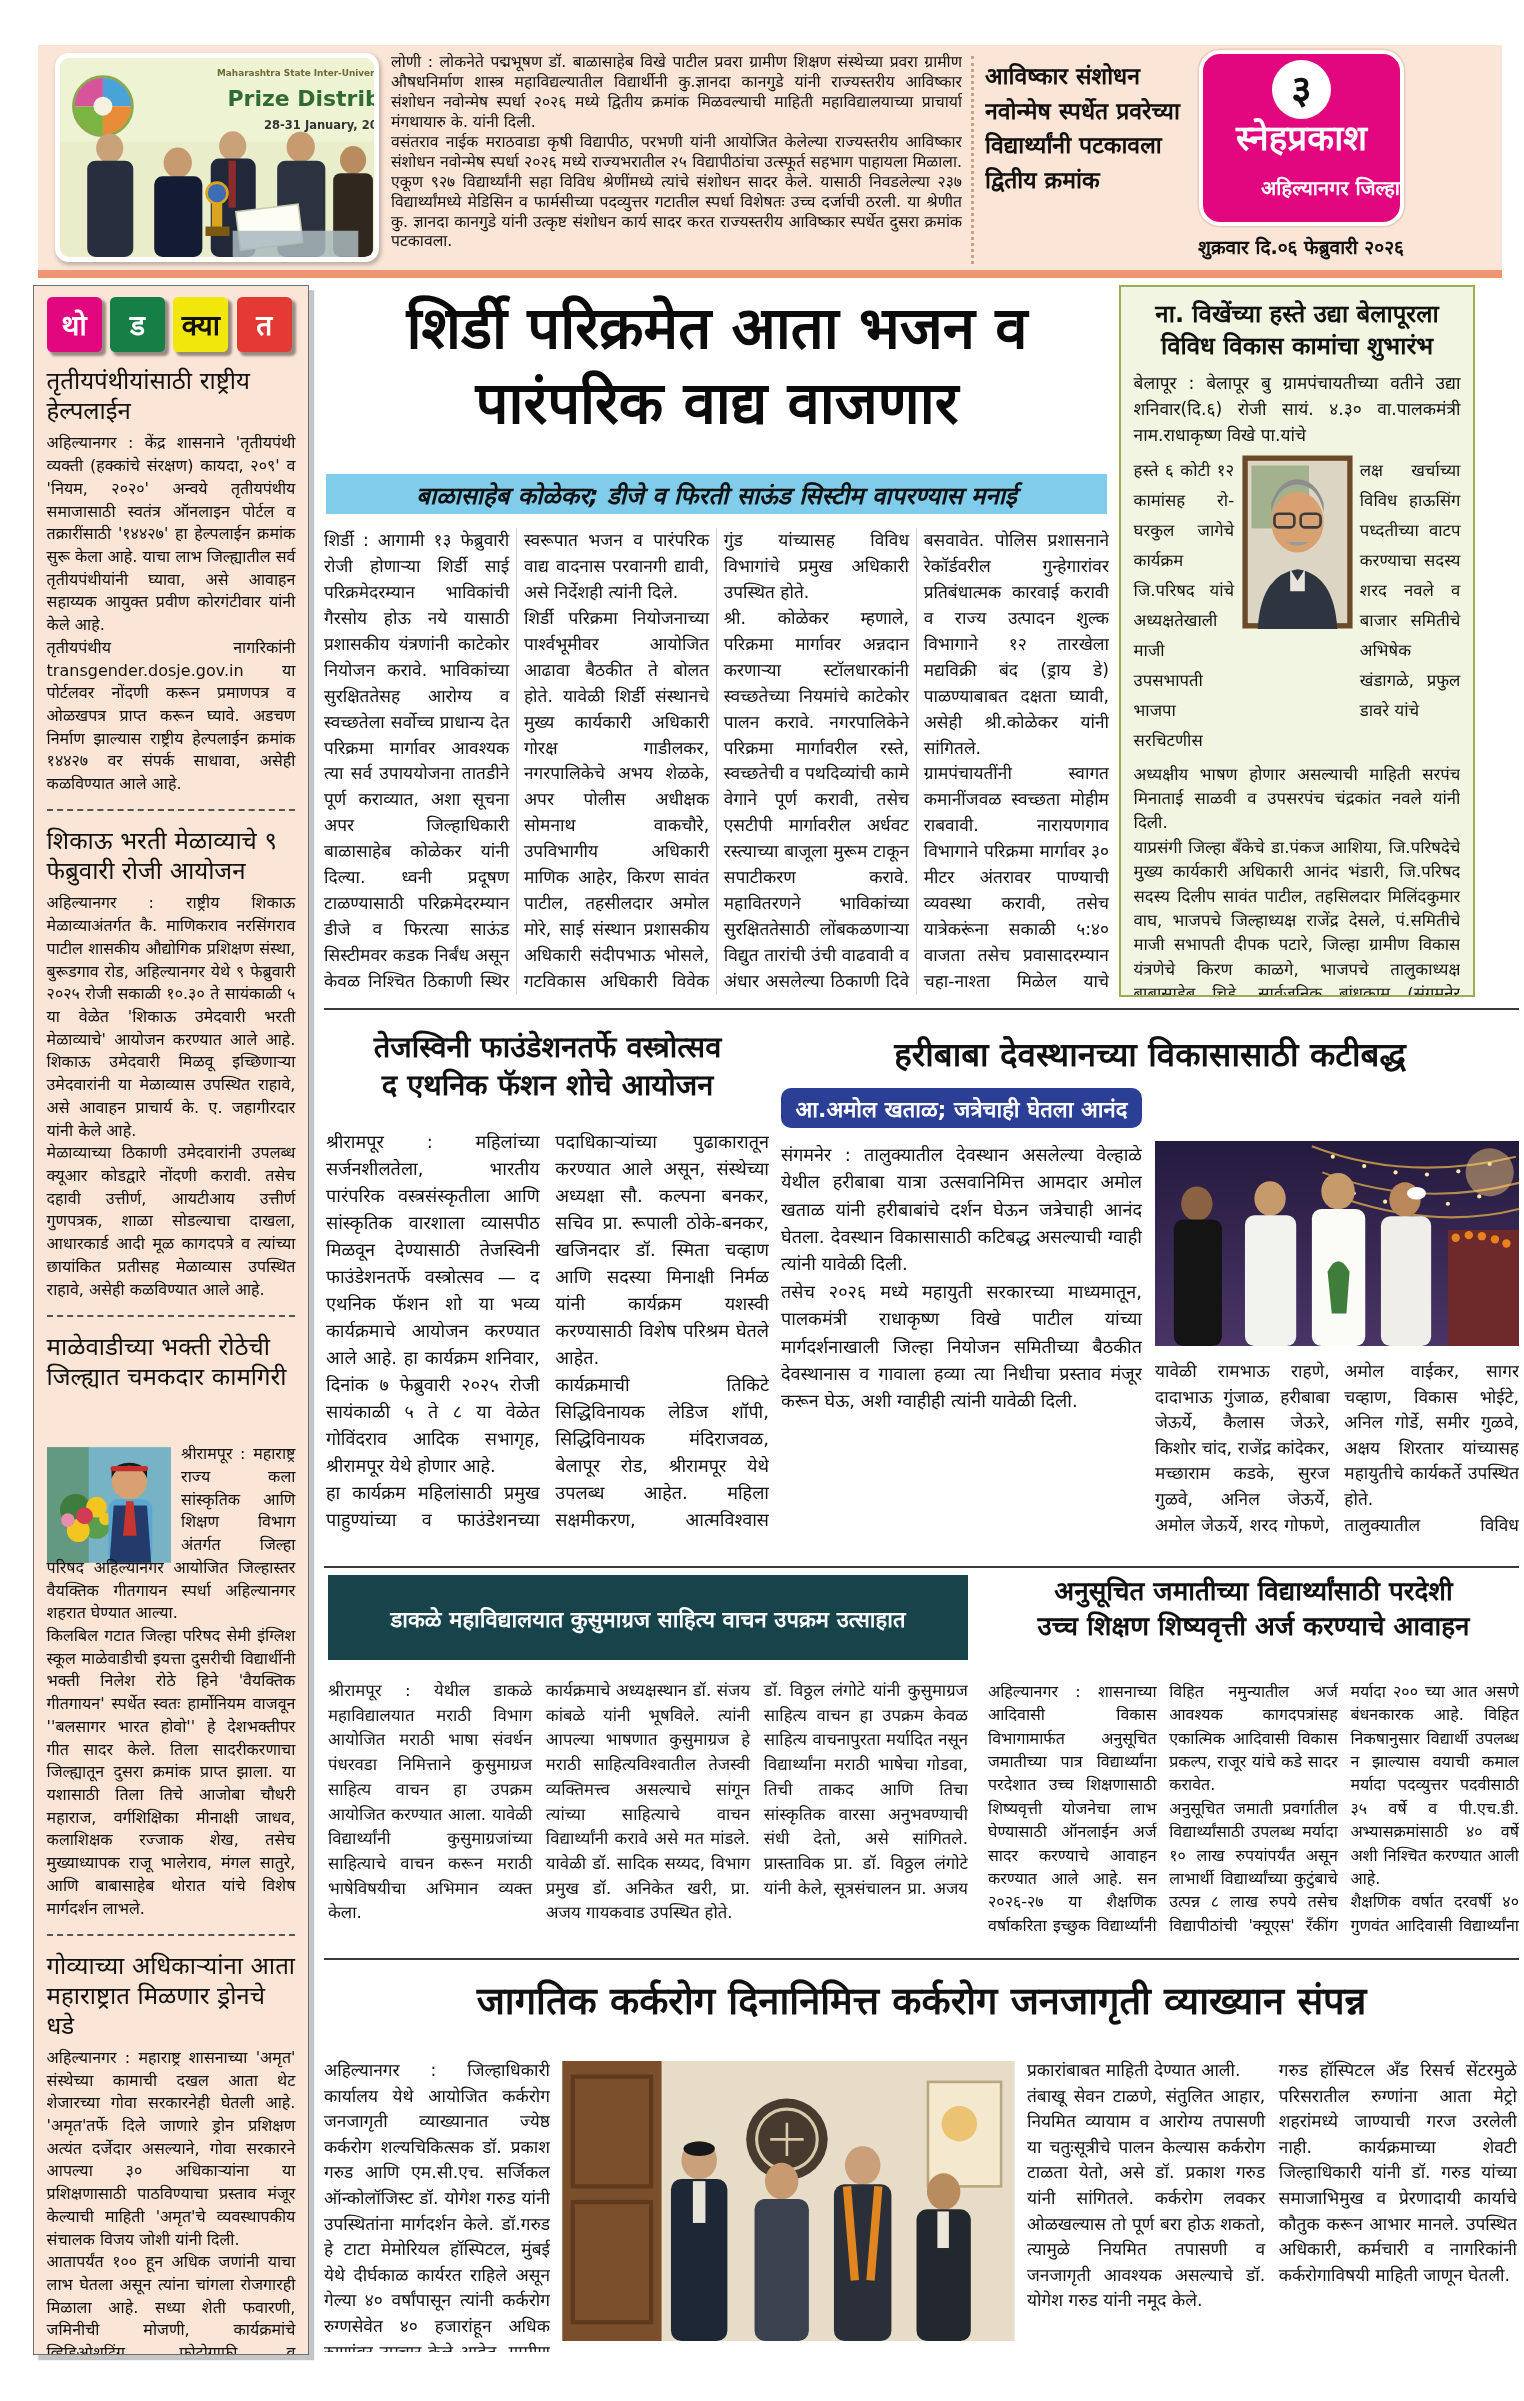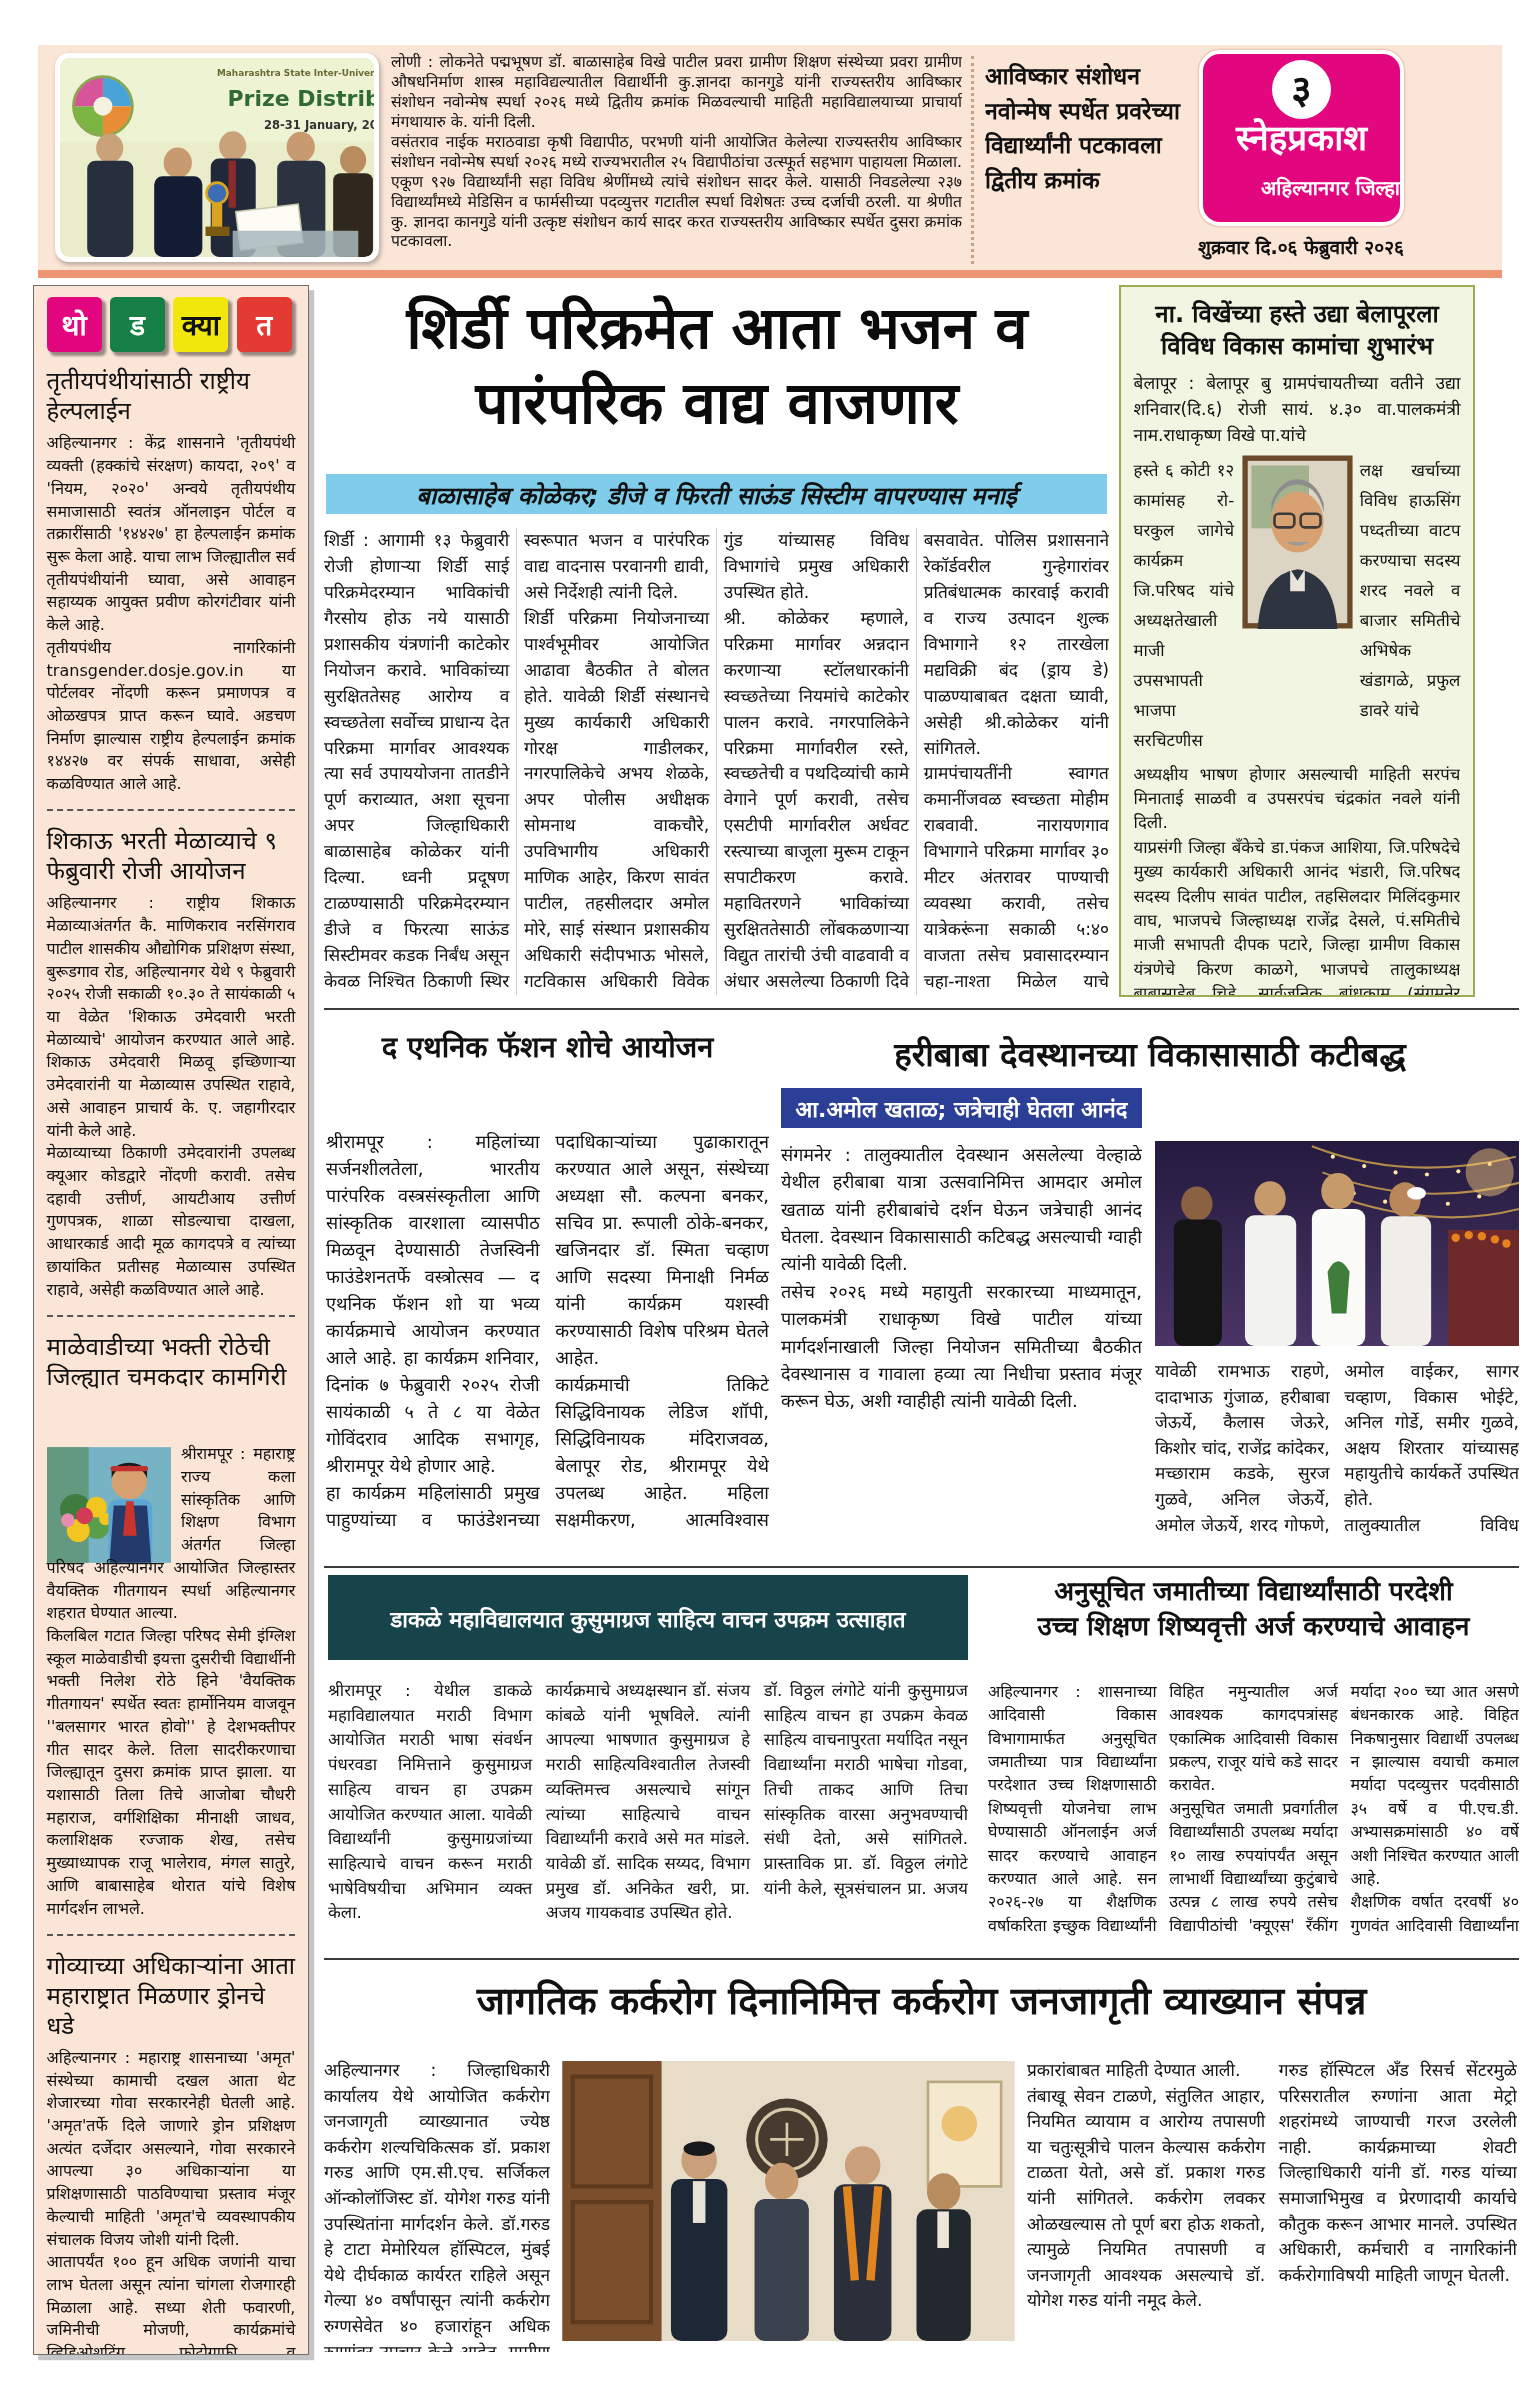--- a/index.html
+++ b/index.html
@@ -55,21 +55,21 @@
   .bel-photo{width:111px;height:174px;flex:none;}
   .bel-body{font-size:16.7px;line-height:1.46;text-align:justify;white-space:pre-line;overflow:hidden;}
   
   .hr{background:#3a3a3a;height:1.6px;}
   .hr1{left:324px;top:1008px;width:1195px;}
   .tej-head{left:326px;top:1029px;width:443px;text-align:center;font-size:29px;font-weight:800;line-height:1.3;}
   .tej-cols{left:326px;top:1128px;width:443px;height:430px;column-count:2;column-gap:15.7px;
             font-size:18px;line-height:1.5;text-align:justify;white-space:pre-line;overflow:hidden;}
   .hb-head{left:781px;top:1031px;width:738px;font-size:33px;font-weight:800;text-align:center;}
   .hb-sub{left:781px;top:1088px;width:361px;height:40px;background:#2b3f96;color:#fff;
-          display:flex;align-items:center;justify-content:center;font-size:22px;font-weight:800;}
+          display:flex;align-items:center;justify-content:center;font-size:22px;font-weight:800;border-radius:10px;}
   .hb-colA{left:781px;top:1141px;width:361px;height:414px;font-size:18px;line-height:1.52;
            text-align:justify;white-space:pre-line;overflow:hidden;}
   .hb-photo{left:1155px;top:1141px;width:364px;height:205px;}
   .hb-bottom{left:1155px;top:1359px;width:364px;height:198px;column-count:2;column-gap:14.6px;
              font-size:17.3px;line-height:1.48;text-align:justify;white-space:pre-line;overflow:hidden;}
   .hr2{left:324px;top:1566px;width:1195px;}
   
   .dak-banner{left:328px;top:1575px;width:640px;height:85px;background:#17434b;color:#fff;
               display:flex;align-items:center;justify-content:center;font-size:22px;font-weight:800;
               text-align:center;padding:0 7.3px;box-sizing:border-box;}
@@ -235,20 +235,21 @@
       <div class="bel-side">लक्ष खर्चाच्या विविध हाऊसिंग पध्दतीच्या वाटप करण्याचा सदस्य शरद नवले व बाजार समितीचे अभिषेक खंडागळे, प्रफुल डावरे यांचे</div>
     </div>
     <div class="bel-body">अध्यक्षीय भाषण होणार असल्याची माहिती सरपंच मिनाताई साळवी व उपसरपंच चंद्रकांत नवले यांनी दिली.
 याप्रसंगी जिल्हा बँकेचे डा.पंकज आशिया, जि.परिषदेचे मुख्य कार्यकारी अधिकारी आनंद भंडारी, जि.परिषद सदस्य दिलीप सावंत पाटील, तहसिलदार मिलिंदकुमार वाघ, भाजपचे जिल्हाध्यक्ष राजेंद्र देसले, पं.समितीचे माजी सभापती दीपक पटारे, जिल्हा ग्रामीण विकास यंत्रणेचे किरण काळगे, भाजपचे तालुकाध्यक्ष बाबासाहेब चिडे, सार्वजनिक बांधकाम (संगमनेर विभाग) श्रीनिवास वर्षे, कार्यकारी अभियंता बाळासाहेब नरवडे, भाजयुमो महिलाध्यक्ष डॉ.स्वाती चव्हाण, राजेंद्र आव्हाड आदी मान्यवर उपस्थित राहणार आहेत.
 सदर प्रसंगी ग्रामस्थ तसेच घरकुल लाभार्थी व विविध कामांच्या ठिकाणचे रहिवासी उपस्थित राहावेत, असे आवाहन ग्रामपंचायत सदस्य स्वाती उबाळे, मुशरक कुळे, प्रियंका कु-हे, वैभव कु-हे, सुशीलाबाई पवार, ग्रामपंचायत अधिकारी निलेश लहारे यांचेसह सदस्यांनी केले आहे.</div>
   </section>
 
   <div class="abs hr hr1"></div>
 
   <div class="abs tej-head">
+    <div>तेजस्विनी फाउंडेशनतर्फे वस्त्रोत्सव</div>
     <div>द एथनिक फॅशन शोचे आयोजन</div>
   </div>
   <div class="abs tej-cols">श्रीरामपूर : महिलांच्या सर्जनशीलतेला, भारतीय पारंपरिक वस्त्रसंस्कृतीला आणि सांस्कृतिक वारशाला व्यासपीठ मिळवून देण्यासाठी तेजस्विनी फाउंडेशनतर्फे वस्त्रोत्सव — द एथनिक फॅशन शो या भव्य कार्यक्रमाचे आयोजन करण्यात आले आहे. हा कार्यक्रम शनिवार, दिनांक ७ फेब्रुवारी २०२५ रोजी सायंकाळी ५ ते ८ या वेळेत गोविंदराव आदिक सभागृह, श्रीरामपूर येथे होणार आहे.
 हा कार्यक्रम महिलांसाठी प्रमुख पाहुण्यांच्या व फाउंडेशनच्या पदाधिकाऱ्यांच्या पुढाकारातून करण्यात आले असून, संस्थेच्या अध्यक्षा सौ. कल्पना बनकर, सचिव प्रा. रूपाली ठोके-बनकर, खजिनदार डॉ. स्मिता चव्हाण आणि सदस्या मिनाक्षी निर्मळ यांनी कार्यक्रम यशस्वी करण्यासाठी विशेष परिश्रम घेतले आहेत.
 कार्यक्रमाची तिकिटे सिद्धिविनायक लेडिज शॉपी, सिद्धिविनायक मंदिराजवळ, बेलापूर रोड, श्रीरामपूर येथे उपलब्ध आहेत. महिला सक्षमीकरण, आत्मविश्वास वृद्धिंगत करणे आणि पारंपरिक कलेला चालना देणे हा या उपक्रमाचा मुख्य उद्देश असून, श्रीरामपूर व परिसरातील महिलांनी मोठ्या संख्येने उपस्थित राहावे, असे आवाहन आयोजकांच्या वतीने करण्यात आले आहे.</div>
 
   <div class="abs hb-head">हरीबाबा देवस्थानच्या विकासासाठी कटीबद्ध</div>
   <div class="abs hb-sub">आ.अमोल खताळ; जत्रेचाही घेतला आनंद</div>
   <div class="abs hb-colA">संगमनेर : तालुक्यातील देवस्थान असलेल्या वेल्हाळे येथील हरीबाबा यात्रा उत्सवानिमित्त आमदार अमोल खताळ यांनी हरीबाबांचे दर्शन घेऊन जत्रेचाही आनंद घेतला. देवस्थान विकासासाठी कटिबद्ध असल्याची ग्वाही त्यांनी यावेळी दिली.
 तसेच २०२६ मध्ये महायुती सरकारच्या माध्यमातून, पालकमंत्री राधाकृष्ण विखे पाटील यांच्या मार्गदर्शनाखाली जिल्हा नियोजन समितीच्या बैठकीत देवस्थानास व गावाला हव्या त्या निधीचा प्रस्ताव मंजूर करून घेऊ, अशी ग्वाहीही त्यांनी यावेळी दिली.</div>

